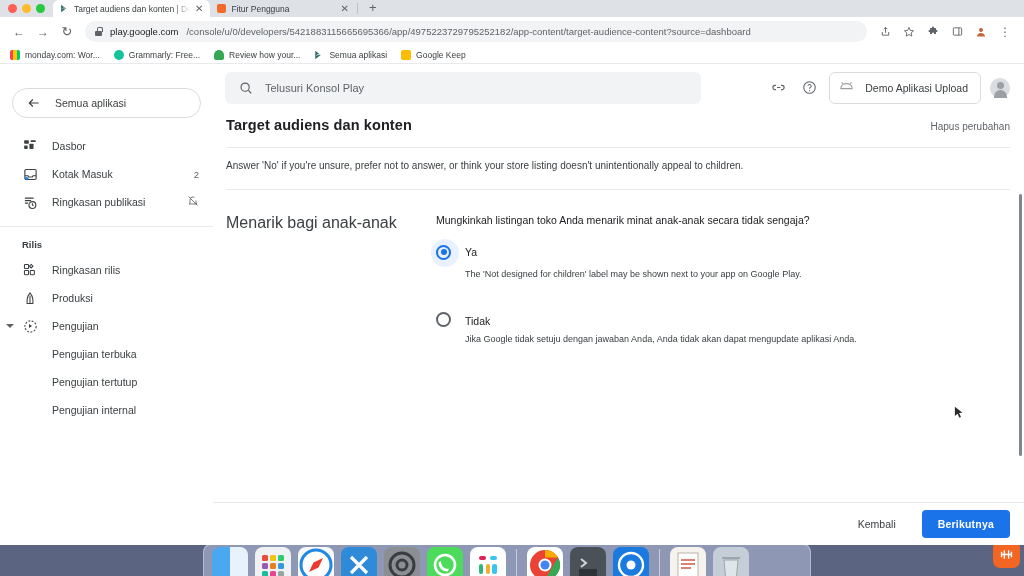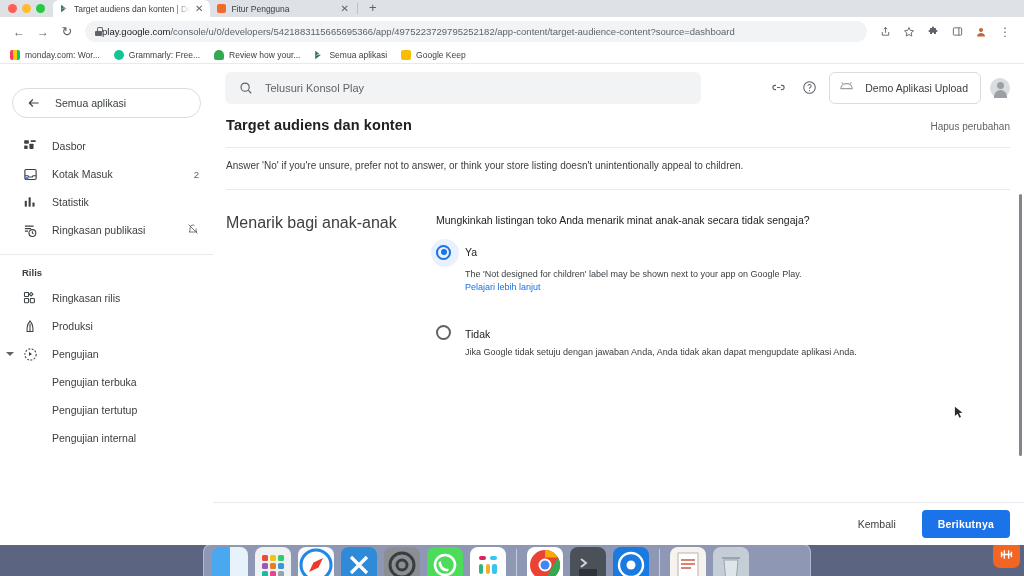--- a/index.html
+++ b/index.html
@@ -49,21 +49,21 @@
   .toolbar {
     height: 29px; background: #ffffff;
     display: flex; align-items: center; gap: 2px; padding: 0 8px;
   }
   .tbtn {
     width: 22px; height: 22px; display: flex; align-items: center; justify-content: center;
     color: #5f6368; font-size: 12px; border-radius: 50%; flex: 0 0 auto;
   }
   .omnibox {
     flex: 1 1 auto; height: 21px; background: #f1f3f4; border-radius: 11px;
-    display: flex; align-items: center; gap: 0; padding: 0 10px; margin: 0 5px;
+    display: flex; align-items: center; gap: 8px; padding: 0 10px; margin: 0 5px;
     font-size: 9.5px; color: #202124; overflow: hidden; white-space: nowrap;
   }
   .omnibox .host { color: #202124; }
   .omnibox .path { color: #5f6368; }
   .lockico { width: 7px; height: 9px; position: relative; flex: 0 0 7px; }
   .lockico::before{content:"";position:absolute;left:0;bottom:0;width:7px;height:5px;background:#5f6368;border-radius:1px;}
   .lockico::after{content:"";position:absolute;left:1.5px;top:0;width:4px;height:4px;border:1.2px solid #5f6368;border-bottom:none;border-radius:2px 2px 0 0;}
 
   
   .bookmarks {
@@ -310,30 +310,20 @@
               <svg width="15" height="15" viewBox="0 0 24 24" fill="none" stroke="#3c4043" stroke-width="1.8">
                 <rect x="3" y="4" width="18" height="16" rx="2"></rect>
                   <path d="M3 14h5l1 2h6l1-2h5"></path>
                 <circle cx="6" cy="18.5" r="2.6" fill="#1a73e8" stroke="none"></circle>
                 </svg>
             </span>
             <span class="lbl">Kotak Masuk</span>
             <span class="trail">2</span>
           </div>
 
-          <div class="navitem">
-            <span class="ni">
-              <svg width="14" height="14" viewBox="0 0 24 24" fill="#3c4043">
-                <rect x="3" y="10" width="3.6" height="10" rx="1"></rect>
-                  <rect x="9.6" y="4" width="3.6" height="16" rx="1"></rect>
-                <rect x="16.2" y="13" width="3.6" height="7" rx="1"></rect>
-                </svg>
-            </span>
-            <span class="lbl">Statistik</span>
-          </div>
 
           <div class="navitem">
             <span class="ni">
               <svg width="15" height="15" viewBox="0 0 24 24" fill="none" stroke="#3c4043" stroke-width="1.8">
                 <path d="M3 5h14M3 9h10M3 13h5"></path>
                   <circle cx="15" cy="16" r="5.5"></circle>
                   <path d="M15 13.3V16l1.8 1.2"></path>
                 </svg>
             </span>
             <span class="lbl">Ringkasan publikasi</span>
@@ -447,21 +437,20 @@
           <div class="formbody">
             <div class="question">Mungkinkah listingan toko Anda menarik minat anak-anak secara tidak sengaja?</div>
 
             <div class="radio-group">
               <div class="radio-opt">
                 <span class="radio on"></span>
                 <span class="radio-label">Ya</span>
               </div>
               <div class="radio-help">
                 <span>The 'Not designed for children' label may be shown next to your app on Google Play.</span>
-                <span class="lnk">Pelajari lebih lanjut</span>
               </div>
 
               <div class="radio-opt second">
                 <span class="radio"></span>
                 <span class="radio-label">Tidak</span>
               </div>
               <div class="radio-help">
                 <span>Jika Google tidak setuju dengan jawaban Anda, Anda tidak akan dapat mengupdate aplikasi Anda.</span>
               </div>
             </div>

